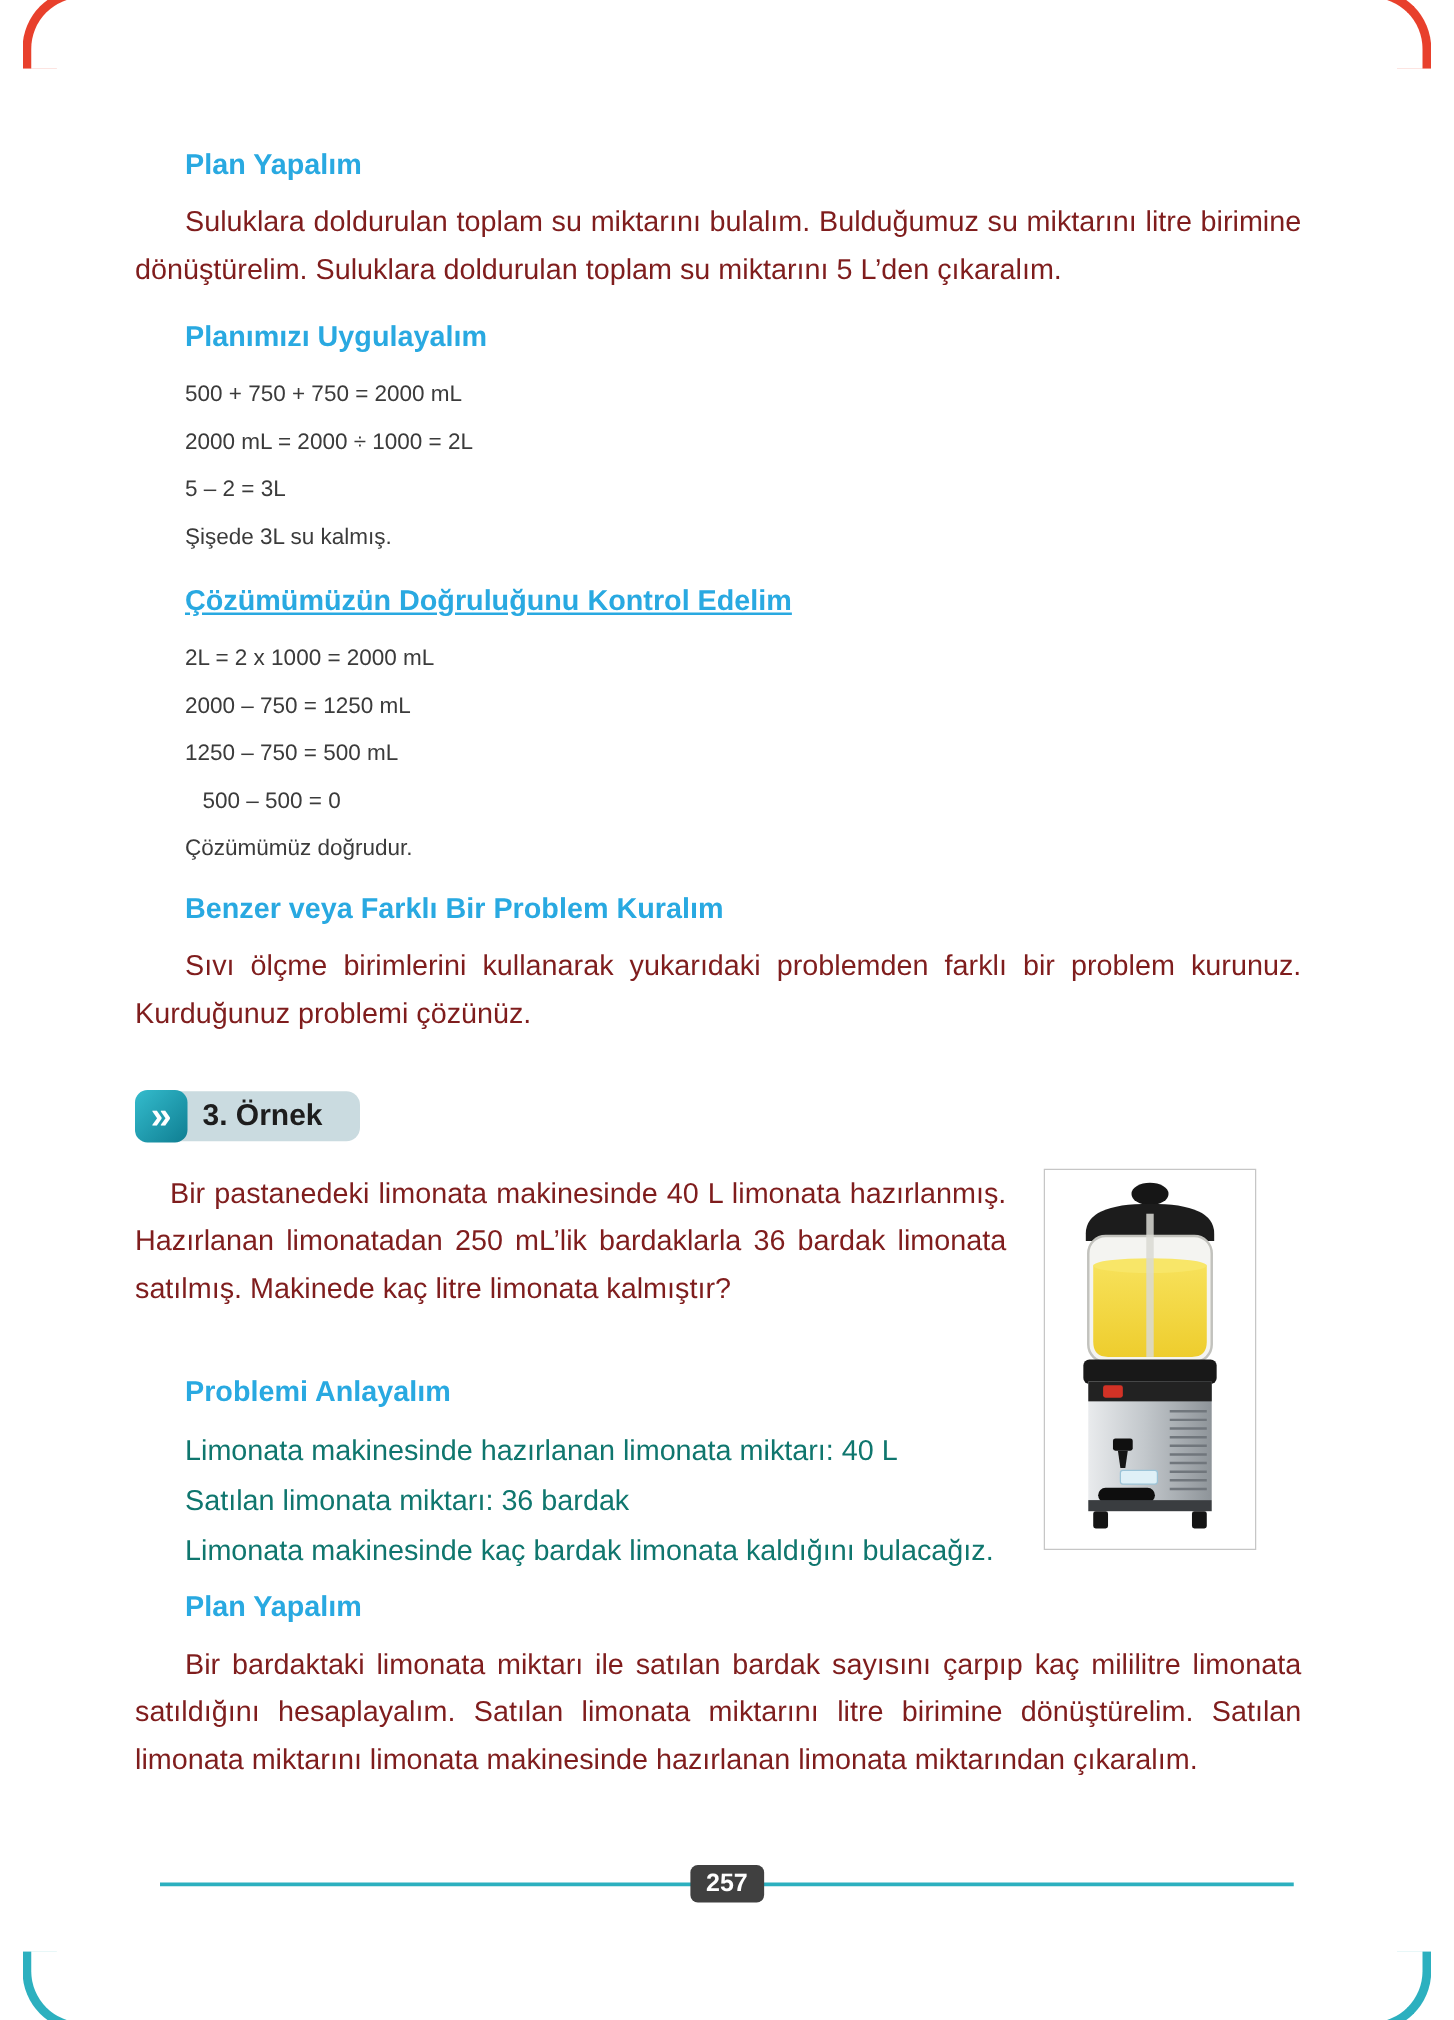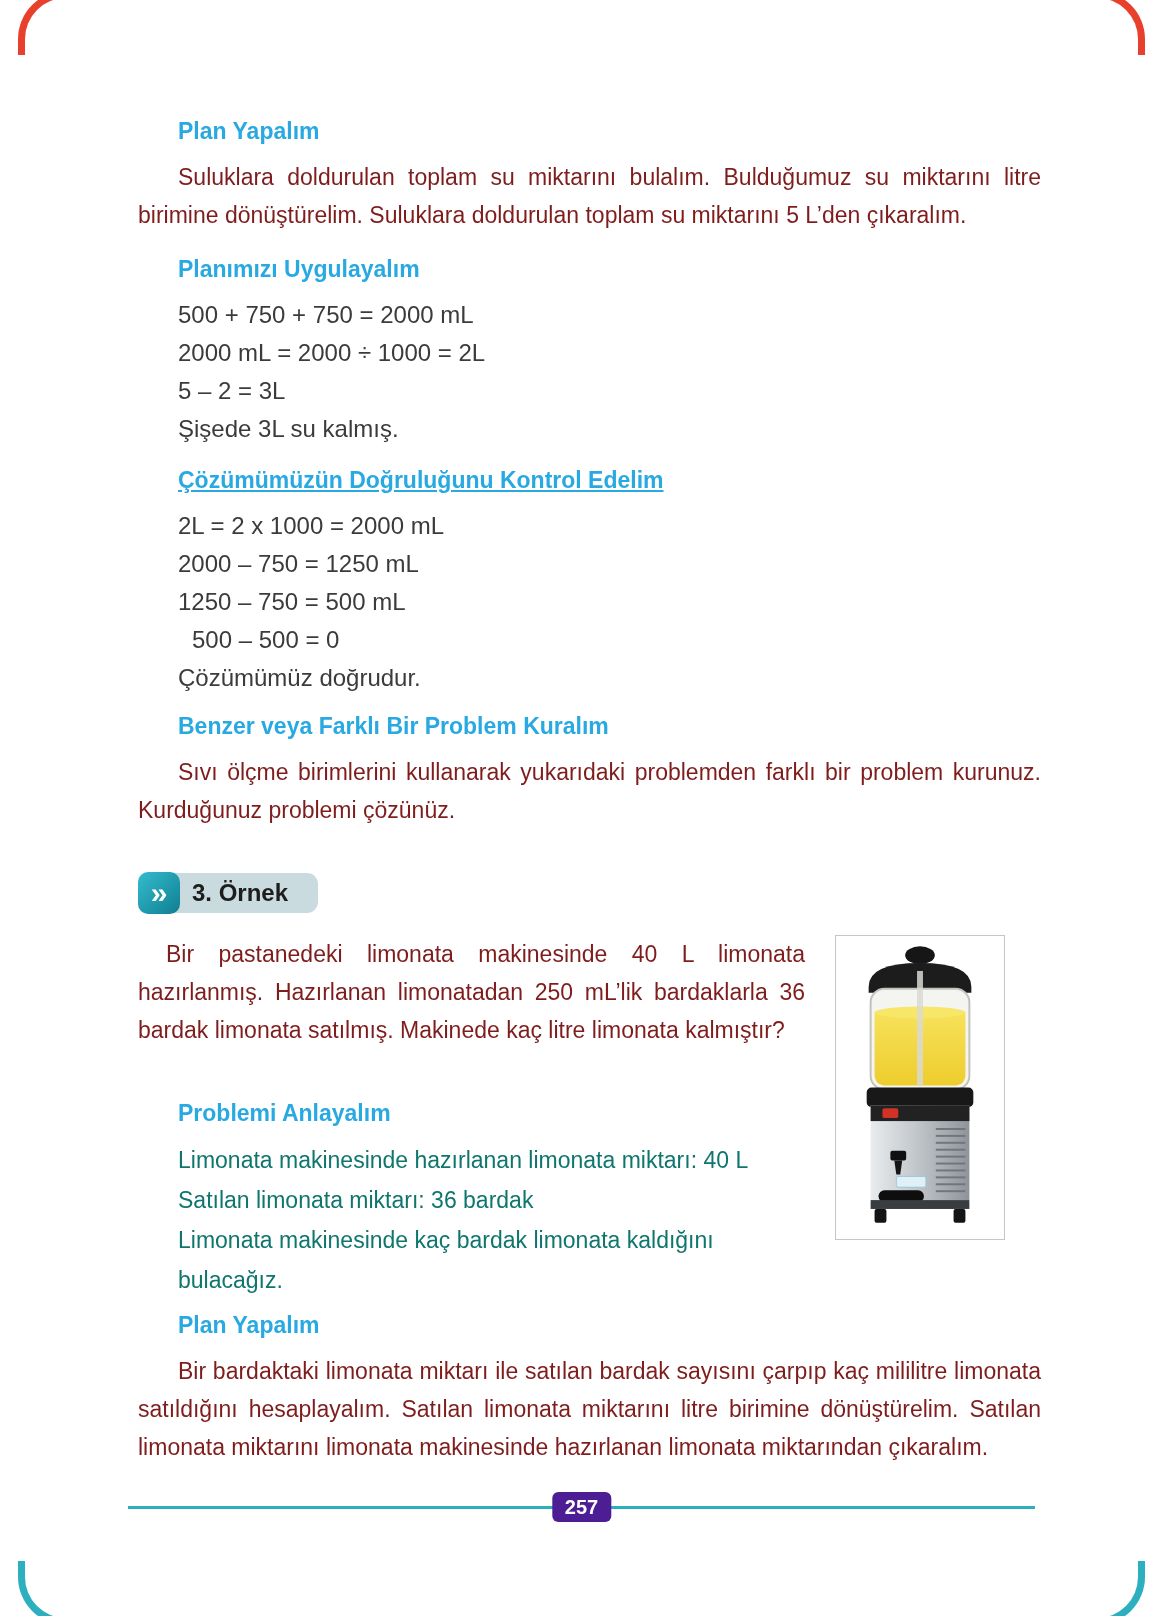--- a/index.html
+++ b/index.html
@@ -15,41 +15,41 @@
     position:absolute; top:-9px; left:18px; right:18px; height:64px;
     border:7px solid #e8402c; border-bottom:none;
     border-radius:48px 48px 0 0; pointer-events:none;
   }
   .frame-bottom {
     position:absolute; bottom:-9px; left:18px; right:18px; height:64px;
     border:7px solid #2cb0bf; border-top:none;
     border-radius:0 0 48px 48px; pointer-events:none;
   }
 
-  .content { position:absolute; left:138px; right:122px; top:0; }
+  .content { position:absolute; left:108px; right:122px; top:0; }
 
   .heading {
     color:#29a9e1; font-size:23px; font-weight:bold; line-height:27px;
     margin:20px 0 13px 40px;
   }
   .mt-first { margin-top:118px; }
   .mt-22 { margin-top:22px; }
   .mt-19 { margin-top:19px;text-decoration:underline; }
   .mt-16 { margin-top:16px; }
   .mt-33 { margin-top:51px; }
   .mt-12 { margin-top:12px; }
 
   .para {
     font-size:23px; line-height:38px; text-align:justify; color:#7f1d1d;
   }
   .indent { text-indent:40px; }
   .indent-sm { text-indent:28px; }
 
   .math-line {
-    font-size:24px; line-height:38px; margin-left:40px; color:#3b3b3b;
+    font-size:18px; line-height:38px; margin-left:40px; color:#3b3b3b;
   }
   .extra-indent { margin-left:54px; }
   .problem-line {
     font-size:23px; line-height:40px; margin-left:40px; color:#0f766e;
   }
 
   
   .example-row { margin-top:44px; height:42px; }
   .example-badge {
     display:inline-flex; align-items:center;
@@ -75,21 +75,21 @@
   }
   .photo-frame svg { display:block; }
 
   
   .footer { position:absolute; left:128px; right:128px; top:1492px; height:34px; }
   .footer-line {
     position:absolute; top:14px; left:0; right:0; height:3px; background:#2cb0bf;
   }
   .page-badge {
     position:absolute; left:50%; transform:translateX(-50%); top:0;
-    background:#4c1d95; color:#ffffff; font-size:20px; font-weight:bold;
+    background:#404040; color:#ffffff; font-size:20px; font-weight:bold;
     padding:4px 13px; border-radius:6px; line-height:22px;
   }
   .clear { clear:both; }
 </style>
 </head>
 <body>
 
 <div class="page">
   <div class="frame-top"></div>
   <div class="frame-bottom"></div>

